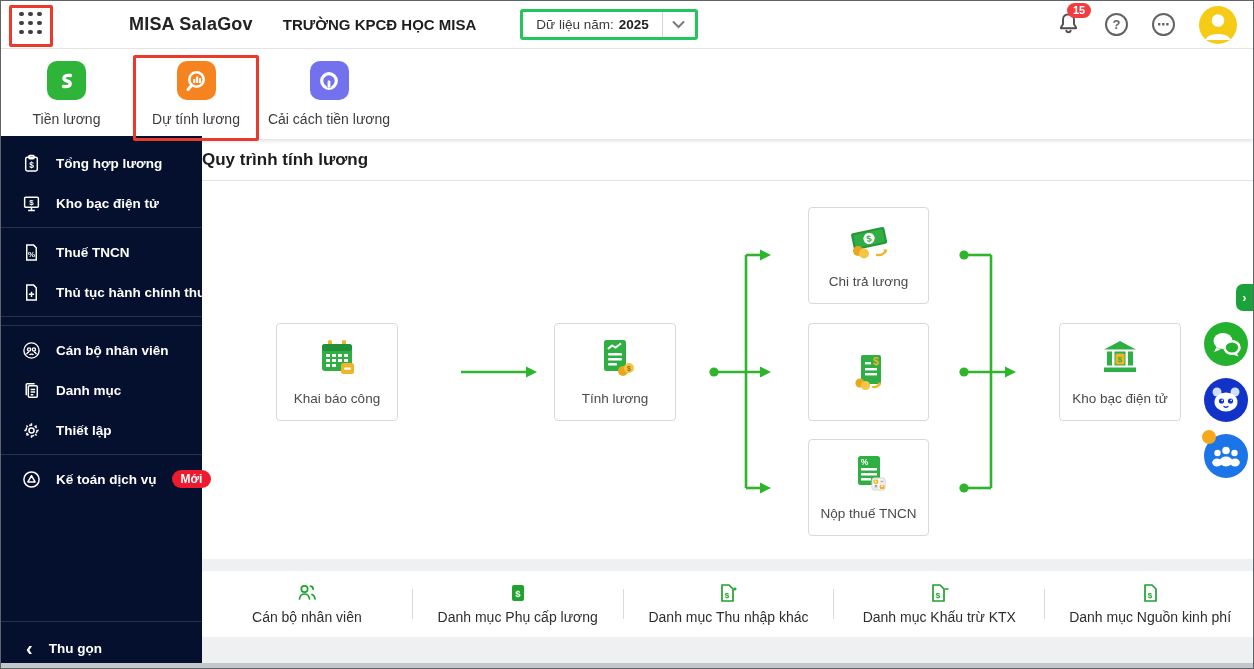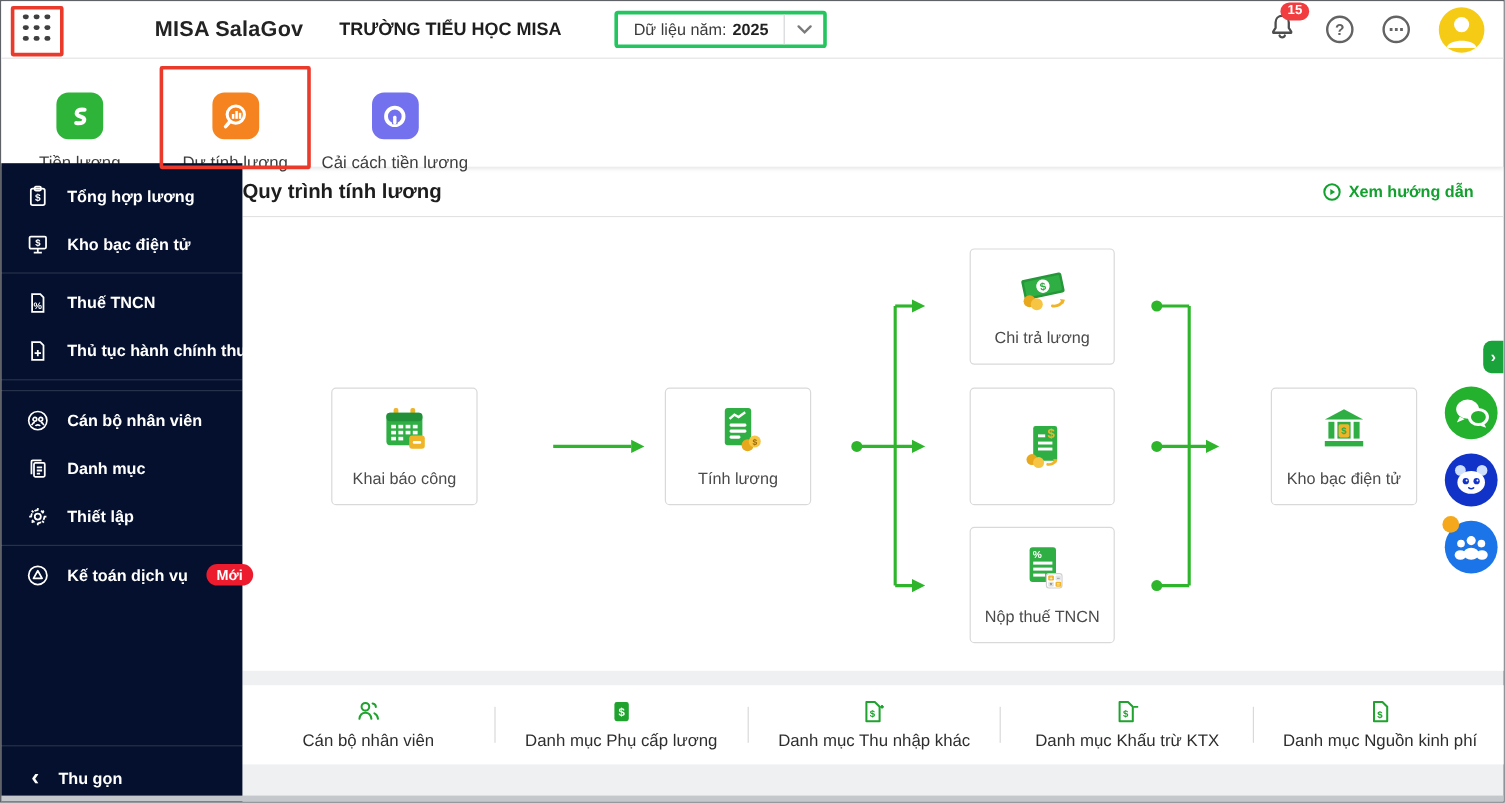--- a/index.html
+++ b/index.html
@@ -18,21 +18,21 @@
   .year-select .ys-divider { width:1px; height:100%; background:#d4d6d9; }
   .year-select .ys-caret { width:32px; display:flex; justify-content:center; align-items:center; }
   .hdr-right { margin-left:auto; display:flex; align-items:center; gap:24px; margin-right:16px; }
   .bell-wrap { position:relative; cursor:pointer; }
   .bell-badge { position:absolute; top:-7px; left:11px; background:#f23d40; color:#fff; font-size:11px; font-weight:bold; padding:1px 6px; border-radius:9px; line-height:13px; }
   .round-ic { width:23px; height:23px; border-radius:50%; border:2px solid #636363; color:#636363; display:flex; align-items:center; justify-content:center; font-size:13px; font-weight:bold; cursor:pointer; }
   .avatar { width:38px; height:38px; border-radius:50%; background:#f6cb16; overflow:hidden; cursor:pointer; position:relative; }
 
   
   .module-bar { position:absolute; left:0; top:48px; width:100%; height:90px; background:#fff; box-shadow:0 2px 4px rgba(0,0,0,.12); z-index:4; }
-  .module-item { position:absolute; top:24px; display:flex; flex-direction:column; align-items:center; cursor:pointer; }
+  .module-item { position:absolute; top:8px; display:flex; flex-direction:column; align-items:center; cursor:pointer; }
   .module-item .tile { width:39px; height:39px; border-radius:10px; margin-top:4px; display:flex; align-items:center; justify-content:center; }
   .module-item .m-label { margin-top:11px; font-size:14px; color:#3c3c3c; white-space:nowrap; }
   .tile-green { background:#2eb438; }
   .tile-orange { background:#f5831f; }
   .tile-purple { background:#7371ee; }
 
   
   .annot { position:absolute; border:3px solid #e93a2c; border-radius:2px; z-index:30; pointer-events:none; }
   .annot-apps { left:8px; top:4px; width:44px; height:42px; }
   .annot-module { left:132px; top:54px; width:126px; height:86px; }
@@ -89,21 +89,21 @@
         <i></i>
         <i></i>
         <i></i>
         <i></i>
         <i></i>
         <i></i>
         <i></i>
         <i></i>
     </div>
     <div class="brand">MISA SalaGov</div>
-    <div class="org">TRƯỜNG TIỂU HỌC MISA</div>
+    <div class="org">TRƯỜNG KPCĐ HỌC MISA</div>
 
     <div class="year-select">
       <div class="ys-main">
         <span>Dữ liệu năm:</span>
         <span class="ys-value">2025</span>
       </div>
       <div class="ys-divider"></div>
       <div class="ys-caret">
         <svg width="13" height="9" viewBox="0 0 13 9">
             <path d="M1.5 2l5 5 5-5" stroke="#7a7a7a" stroke-width="2" fill="none" stroke-linecap="round"></path>
@@ -242,27 +242,20 @@
     <div class="sb-divider"></div>
     <div class="sb-collapse">
       <span style="font-size:20px; font-weight:bold;">‹</span>
       <span>Thu gọn</span>
     </div>
   </div>
 
   <div class="main">
     <div class="main-header">
       <div class="main-title">Quy trình tính lương</div>
-      <div class="guide-link">
-        <svg width="16" height="16" viewBox="0 0 16 16">
-            <circle cx="8" cy="8" r="6.4" stroke="#12a12e" stroke-width="1.7" fill="none"></circle>
-            <path d="M6.6 5.4l4 2.6-4 2.6z" fill="#12a12e"></path>
-          </svg>
-        <span>Xem hướng dẫn</span>
-      </div>
     </div>
 
     <div class="flow-area">
 
       <svg class="arrows" width="1053" height="378">
         <g stroke="#2eb52c" stroke-width="2.6" fill="none">
           <line x1="259" y1="191" x2="324" y2="191"></line>
           <line x1="512" y1="191" x2="558" y2="191"></line>
           <line x1="544" y1="74" x2="544" y2="307"></line>
           <line x1="544" y1="74" x2="558" y2="74"></line>

